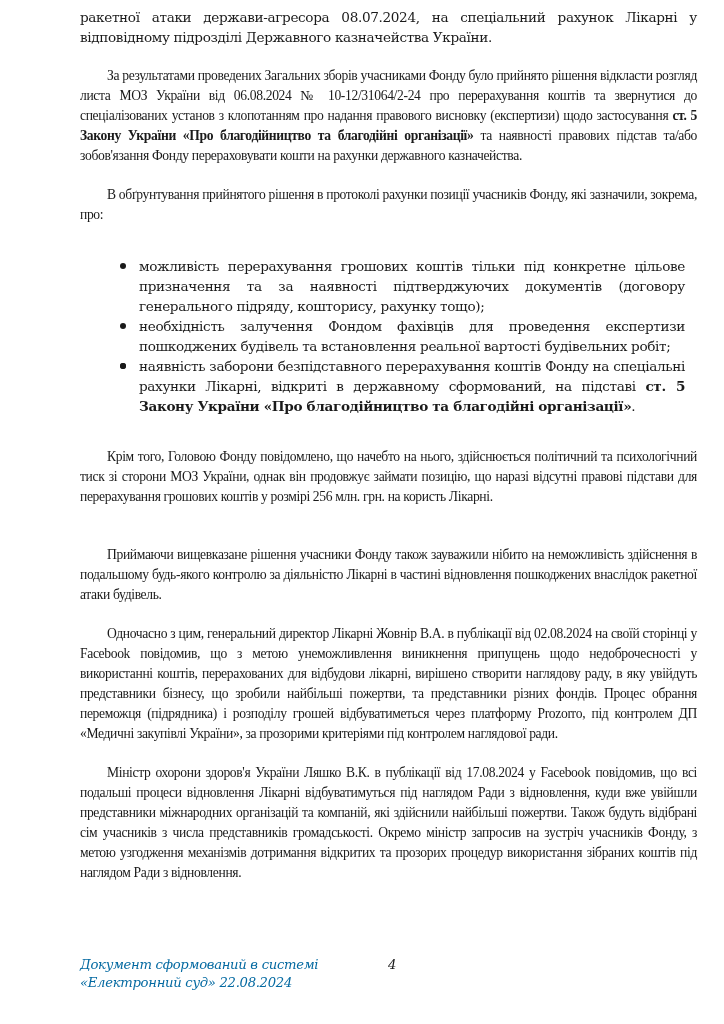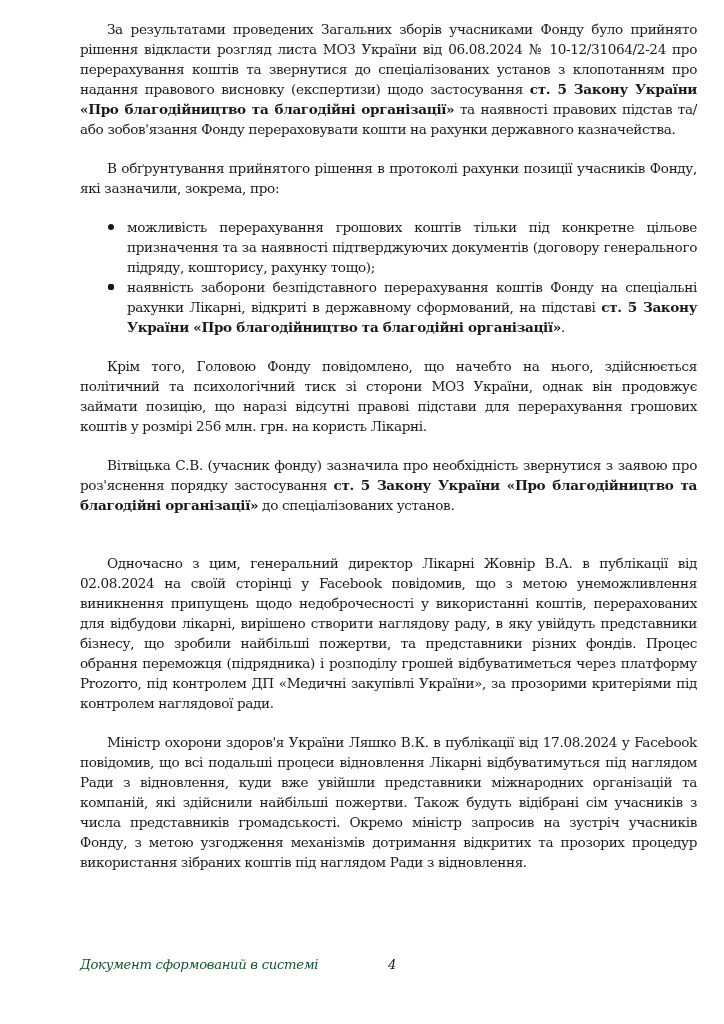--- a/index.html
+++ b/index.html
@@ -3,71 +3,73 @@
 <meta charset="utf-8">
 <style>
   html, body { margin: 0; padding: 0; background: #ffffff; }
   body { width: 724px; height: 1024px; position: relative; overflow: hidden; }
   .page {
     position: absolute; left: 80px; top: 0; width: 617px;
     font-family: "DejaVu Serif", serif; font-size: 13.6px; line-height: 20px;
     color: #1a1a1a; letter-spacing: -0.35px;
   }
   p { margin: 0; text-align: justify; }
-  p.indent { text-indent: 27px; }
+  p.indent { text-indent: 27px; font-family: Liberation Serif, serif; }
   .gap { height: 19px; }
   .first { margin-top: 7px; }
-  ul.bullets { list-style: none; margin: 0; padding: 0 0 0 47px; }
+  ul.bullets { list-style: none; margin: 12px; padding: 0 0 0 47px; }
   ul.bullets li { position: relative; text-align: justify; }
   ul.bullets li .dot {
     position: absolute; left: -19px; top: 7px; width: 6px; height: 6px;
     border-radius: 50%; background: #1a1a1a;
   }
   b { font-weight: bold; }
   .footer {
     position: absolute; left: 80px; top: 956px;
     font-family: "DejaVu Serif", serif; font-style: italic; font-size: 13.2px;
-    line-height: 18px; color: #14532d; letter-spacing: -0.3px;
+    line-height: 18px; color: #0369a1; letter-spacing: -0.3px;
   }
   .pagenum {
     position: absolute; left: 388px; top: 956px;
     font-family: "DejaVu Serif", serif; font-style: italic; font-size: 13.2px;
     line-height: 18px; color: #1a1a1a;
   }
 </style>
 </head>
 <body>
 
 <div class="page">
+  <p class="first">ракетної атаки держави-агресора 08.07.2024, на спеціальний рахунок Лікарні у відповідному підрозділі Державного казначейства України.</p>
   <div class="gap"></div>
 
   <p class="indent"><span>За результатами проведених Загальних зборів учасниками Фонду було прийнято рішення відкласти розгляд листа МОЗ України від 06.08.2024 № 10-12/31064/2-24 про перерахування коштів та звернутися до спеціалізованих установ з клопотанням про надання правового висновку (експертизи) щодо застосування </span><b>ст. 5 Закону України «Про благодійництво та благодійні організації»</b><span> та наявності правових підстав та/або зобов'язання Фонду перераховувати кошти на рахунки державного казначейства.</span></p>
   <div class="gap"></div>
 
   <p class="indent">В обґрунтування прийнятого рішення в протоколі рахунки позиції учасників Фонду, які зазначили, зокрема, про:</p>
   <div class="gap"></div>
 
   <ul class="bullets">
     <li><span class="dot"></span><span>можливість перерахування грошових коштів тільки під конкретне цільове призначення та за наявності підтверджуючих документів (договору генерального підряду, кошторису, рахунку тощо);</span></li>
-    <li><span class="dot"></span></li>
+    <li><span class="dot"></span><span>необхідність залучення Фондом фахівців для проведення експертизи пошкоджених будівель та встановлення реальної вартості будівельних робіт;</span></li>
     <li><span class="dot"></span></li>
     <li><span class="dot"></span><span>наявність заборони безпідставного перерахування коштів Фонду на спеціальні рахунки Лікарні, відкриті в державному сформований, на підставі </span><b>ст. 5 Закону України «Про благодійництво та благодійні організації»</b><span>.</span></li>
   </ul>
   <div class="gap"></div>
 
   <p class="indent">Крім того, Головою Фонду повідомлено, що начебто на нього, здійснюється політичний та психологічний тиск зі сторони МОЗ України, однак він продовжує займати позицію, що наразі відсутні правові підстави для перерахування грошових коштів у розмірі 256 млн. грн. на користь Лікарні.</p>
   <div class="gap"></div>
 
-  <p class="indent"><span>Вітвіцька С.В. (учасник фонду) зазначила про необхідність звернутися з заявою про роз'яснення порядку застосування </span><b>ст. 5 Закону України «Про благодійництво та благодійні організації»</b><span> до спеціалізованих установ.</span></p>
   <div class="gap"></div>
 
+  <p class="indent">Приймаючи вищевказане рішення учасники Фонду також зауважили нібито на неможливість здійснення в подальшому будь-якого контролю за діяльністю Лікарні в частині відновлення пошкоджених внаслідок ракетної атаки будівель.</p>
   <div class="gap"></div>
 
   <p class="indent">Одночасно з цим, генеральний директор Лікарні Жовнір В.А. в публікації від 02.08.2024 на своїй сторінці у Facebook повідомив, що з метою унеможливлення виникнення припущень щодо недоброчесності у використанні коштів, перерахованих для відбудови лікарні, вирішено створити наглядову раду, в яку увійдуть представники бізнесу, що зробили найбільші пожертви, та представники різних фондів. Процес обрання переможця (підрядника) і розподілу грошей відбуватиметься через платформу Prozorro, під контролем ДП «Медичні закупівлі України», за прозорими критеріями під контролем наглядової ради.</p>
   <div class="gap"></div>
 
   <p class="indent">Міністр охорони здоров'я України Ляшко В.К. в публікації від 17.08.2024 у Facebook повідомив, що всі подальші процеси відновлення Лікарні відбуватимуться під наглядом Ради з відновлення, куди вже увійшли представники міжнародних організацій та компаній, які здійснили найбільші пожертви. Також будуть відібрані сім учасників з числа представників громадськості. Окремо міністр запросив на зустріч учасників Фонду, з метою узгодження механізмів дотримання відкритих та прозорих процедур використання зібраних коштів під наглядом Ради з відновлення.</p>
 </div>
 
 <div class="footer">
   <div>Документ сформований в системі</div>
+  <div>«Електронний суд» 22.08.2024</div>
 </div>
 <div class="pagenum">4</div>
 
 </body></html>

